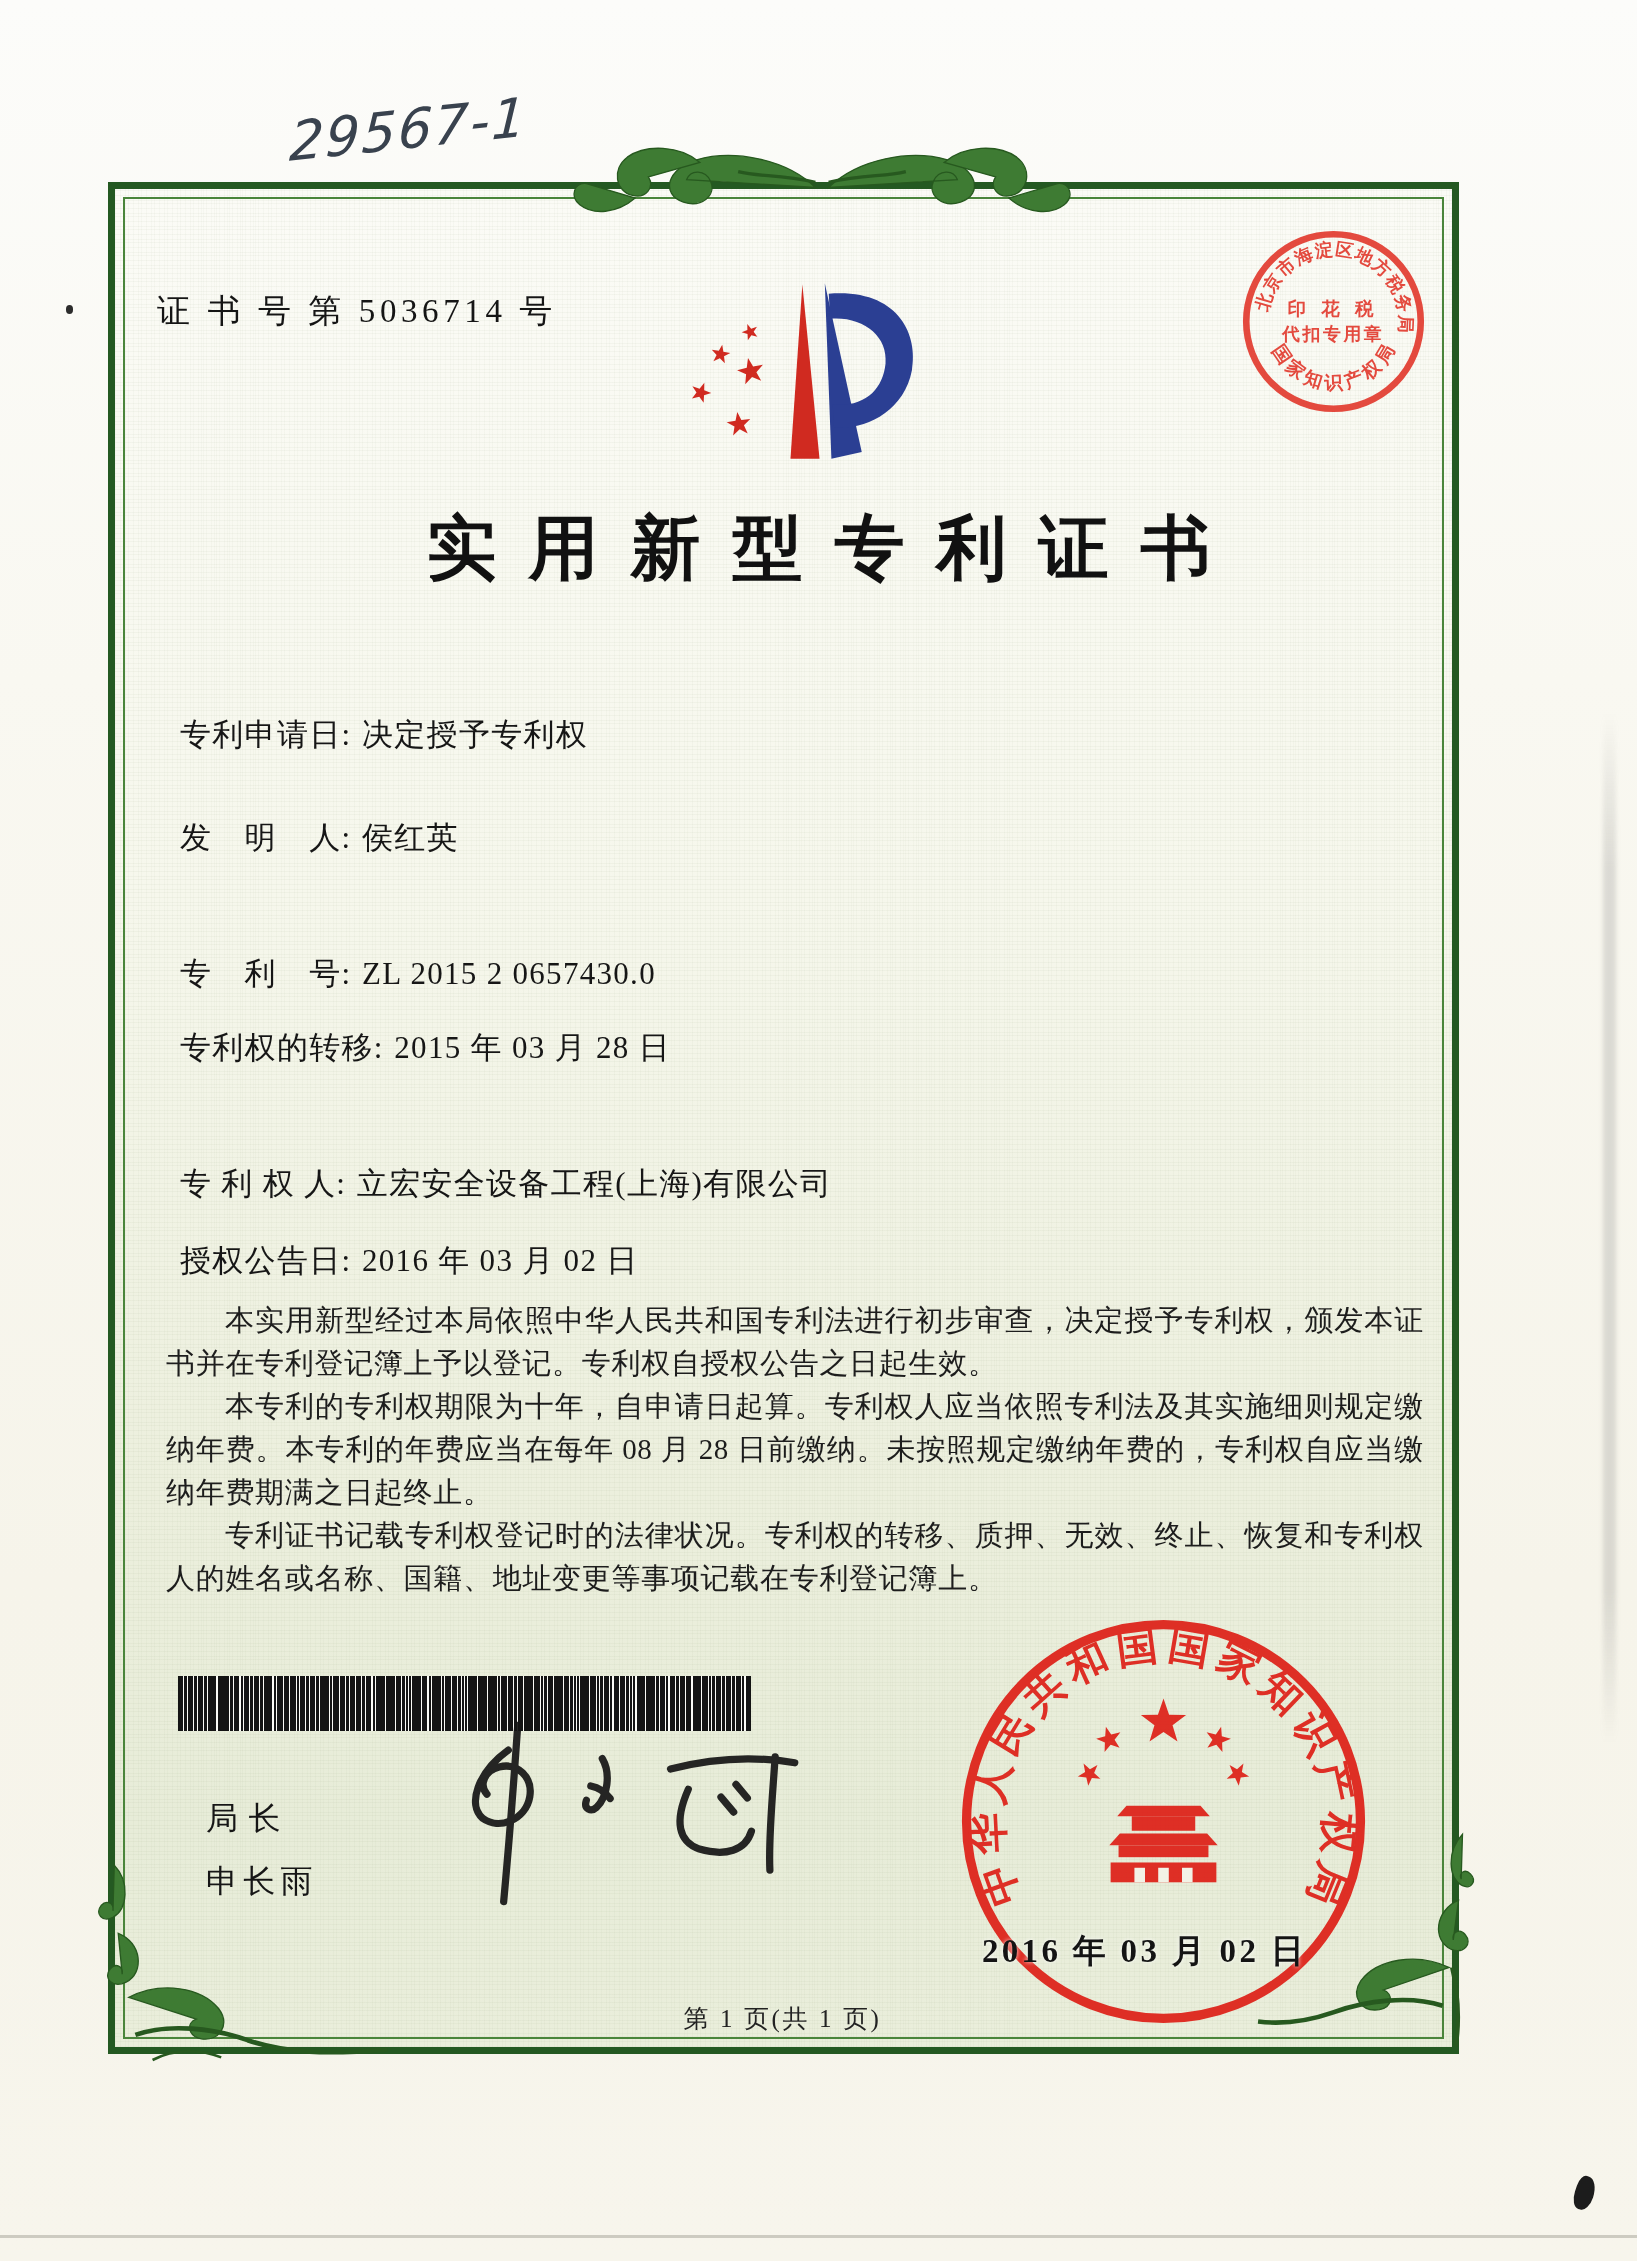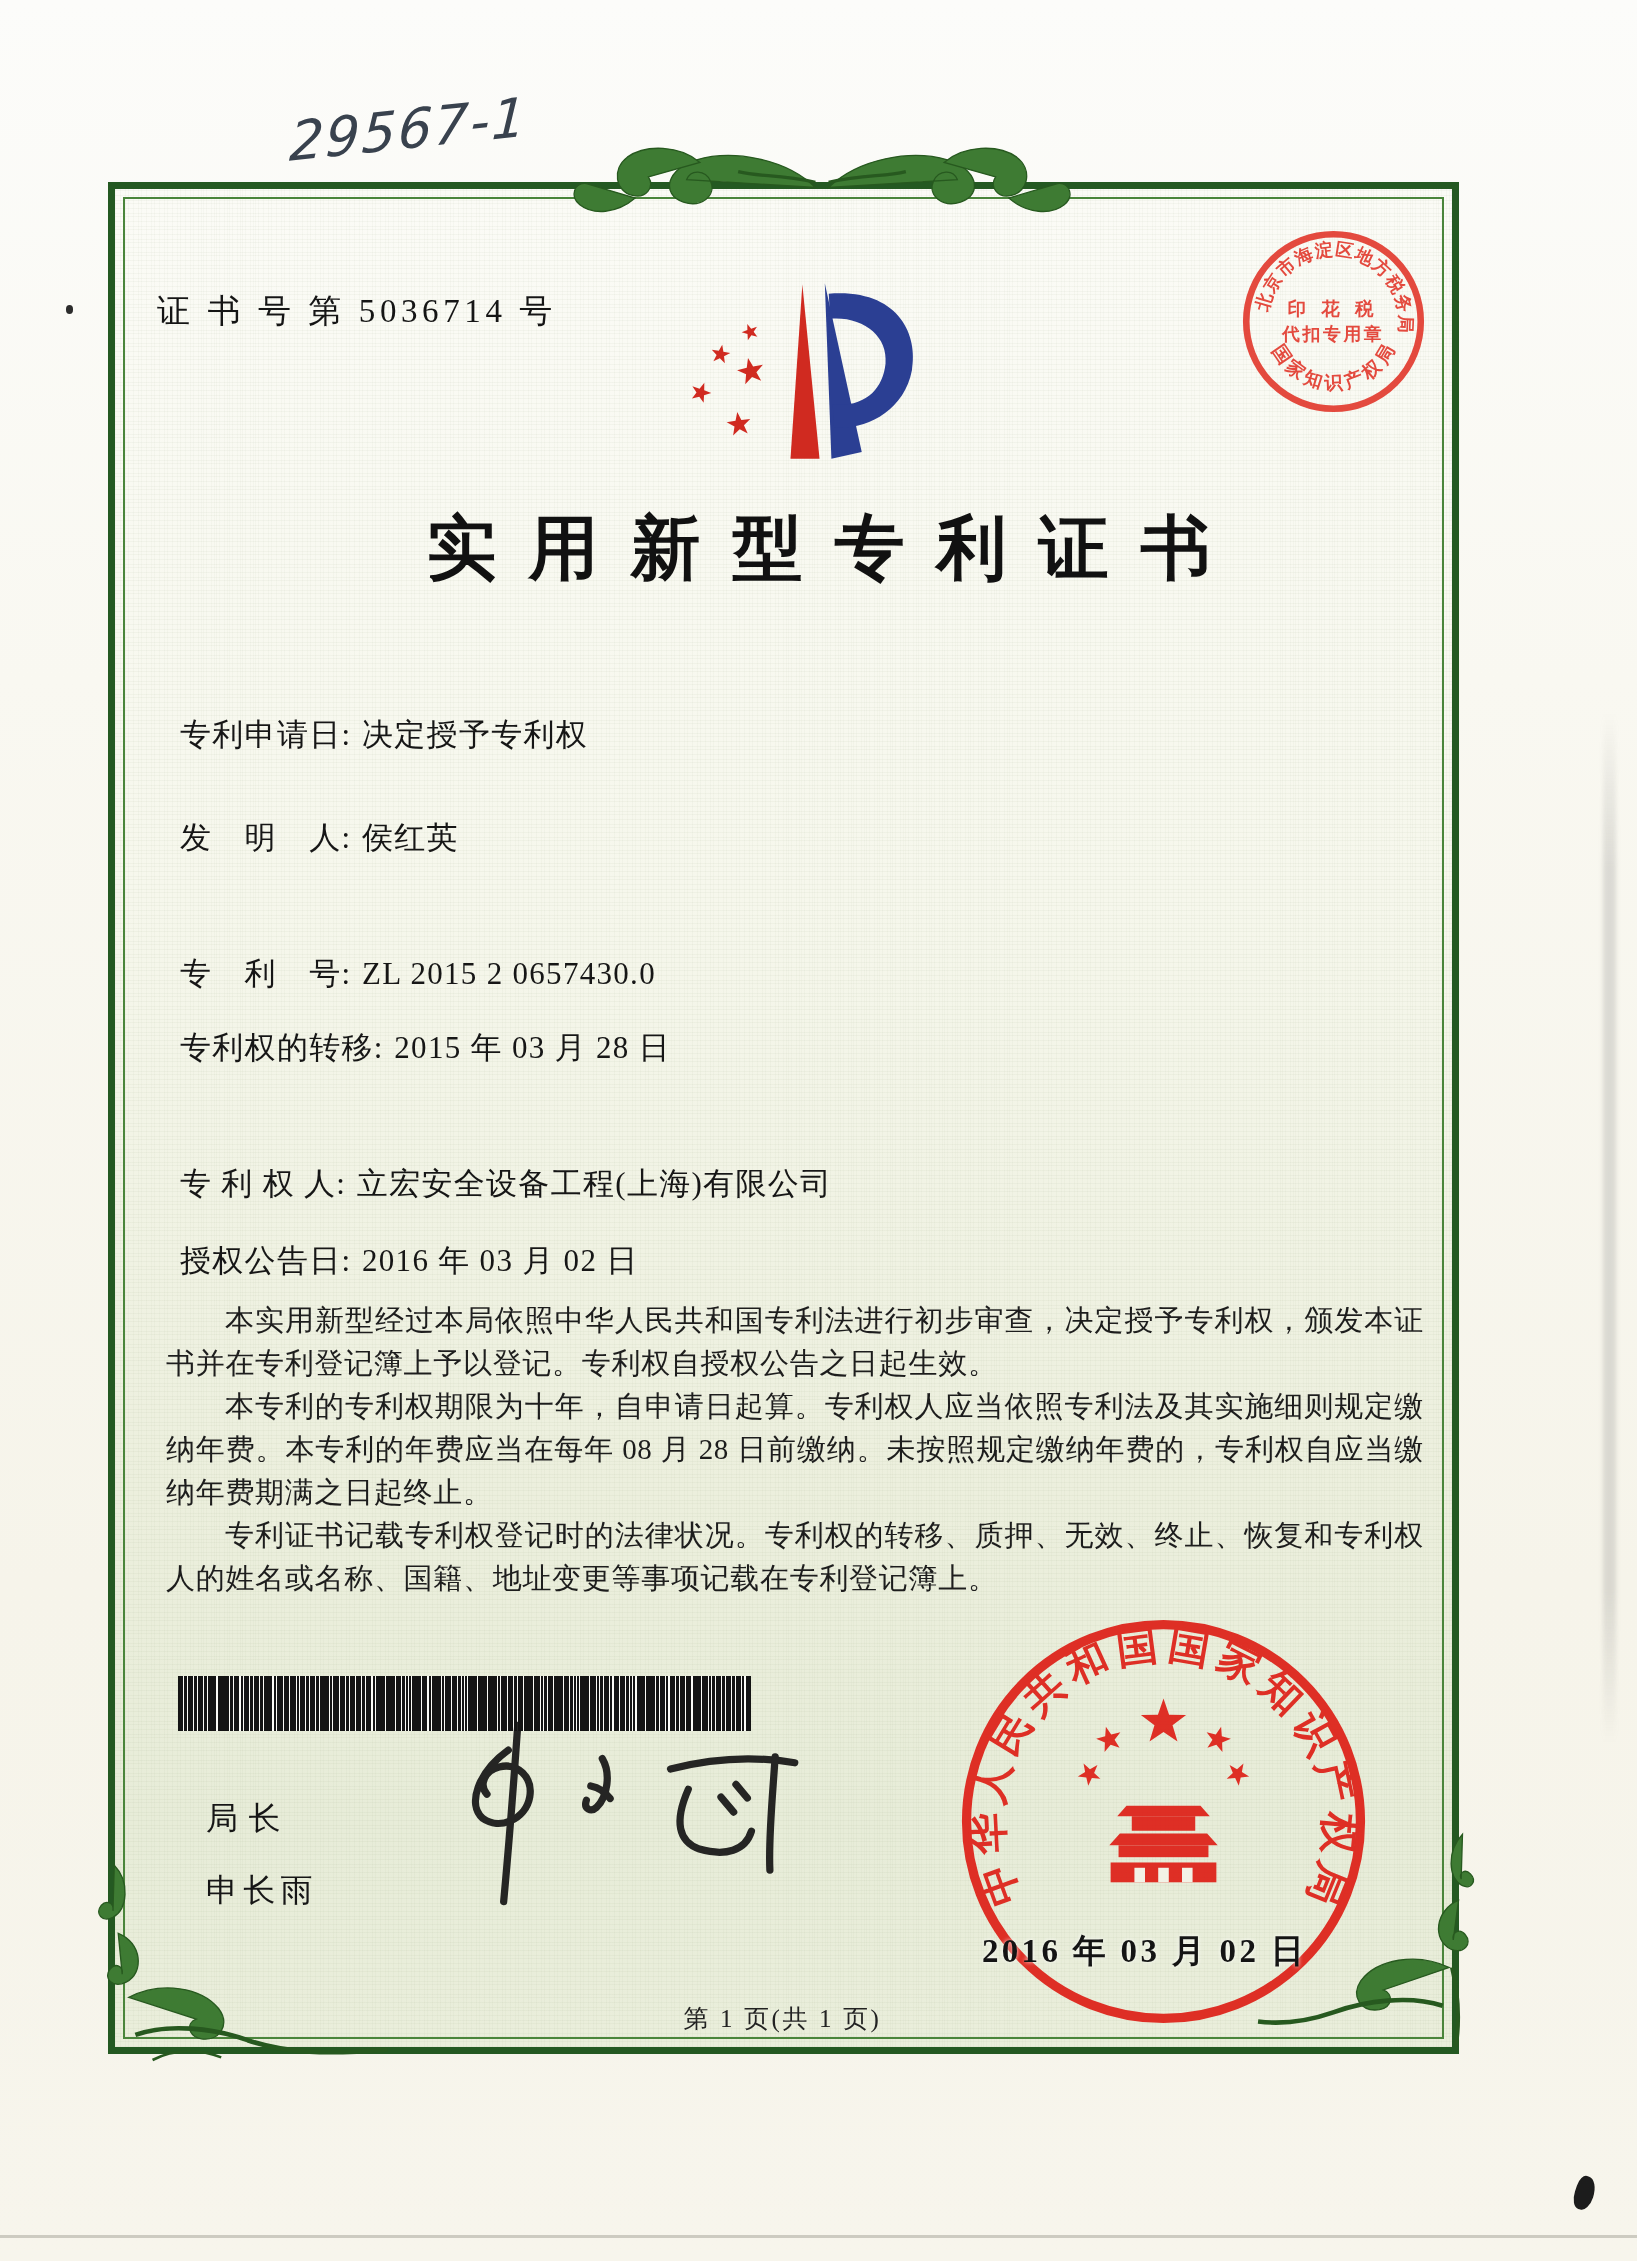--- a/index.html
+++ b/index.html
@@ -49,21 +49,21 @@
   .barcode{
     left:178px;top:1676px;width:573px;height:55px;background-color:#fbfbf7;
     background-image:
       repeating-linear-gradient(90deg,#141414 0 2px,transparent 2px 3.3px),
       repeating-linear-gradient(90deg,#141414 0 1.3px,transparent 1.3px 6px),
       repeating-linear-gradient(90deg,#141414 0 2.6px,transparent 2.6px 11.2px),
       repeating-linear-gradient(90deg,#141414 0 0.7px,transparent 0.7px 4px);
   }
   
   .officer-role{left:206px;top:1797px;font-size:32px;letter-spacing:10.6px;color:#161616;}
-  .officer-name{left:206px;top:1860px;font-size:32px;letter-spacing:5.3px;color:#161616;margin-top:9px;}
+  .officer-name{left:206px;top:1860px;font-size:32px;letter-spacing:5.3px;color:#161616;}
   .signature{left:436px;top:1690px;transform:rotate(2deg);}
   
   .issue-seal{left:952px;top:1610px;}
   .seal-date{
     left:982px;top:1929px;font-size:33px;font-weight:600;letter-spacing:3.3px;color:#141414;
     text-shadow:0 0 4px rgba(255,255,255,0.9);
   }
   .tax-stamp{left:1236px;top:224px;}
   
   .footer-page{left:0;right:0;top:2002px;text-align:center;font-size:25px;

